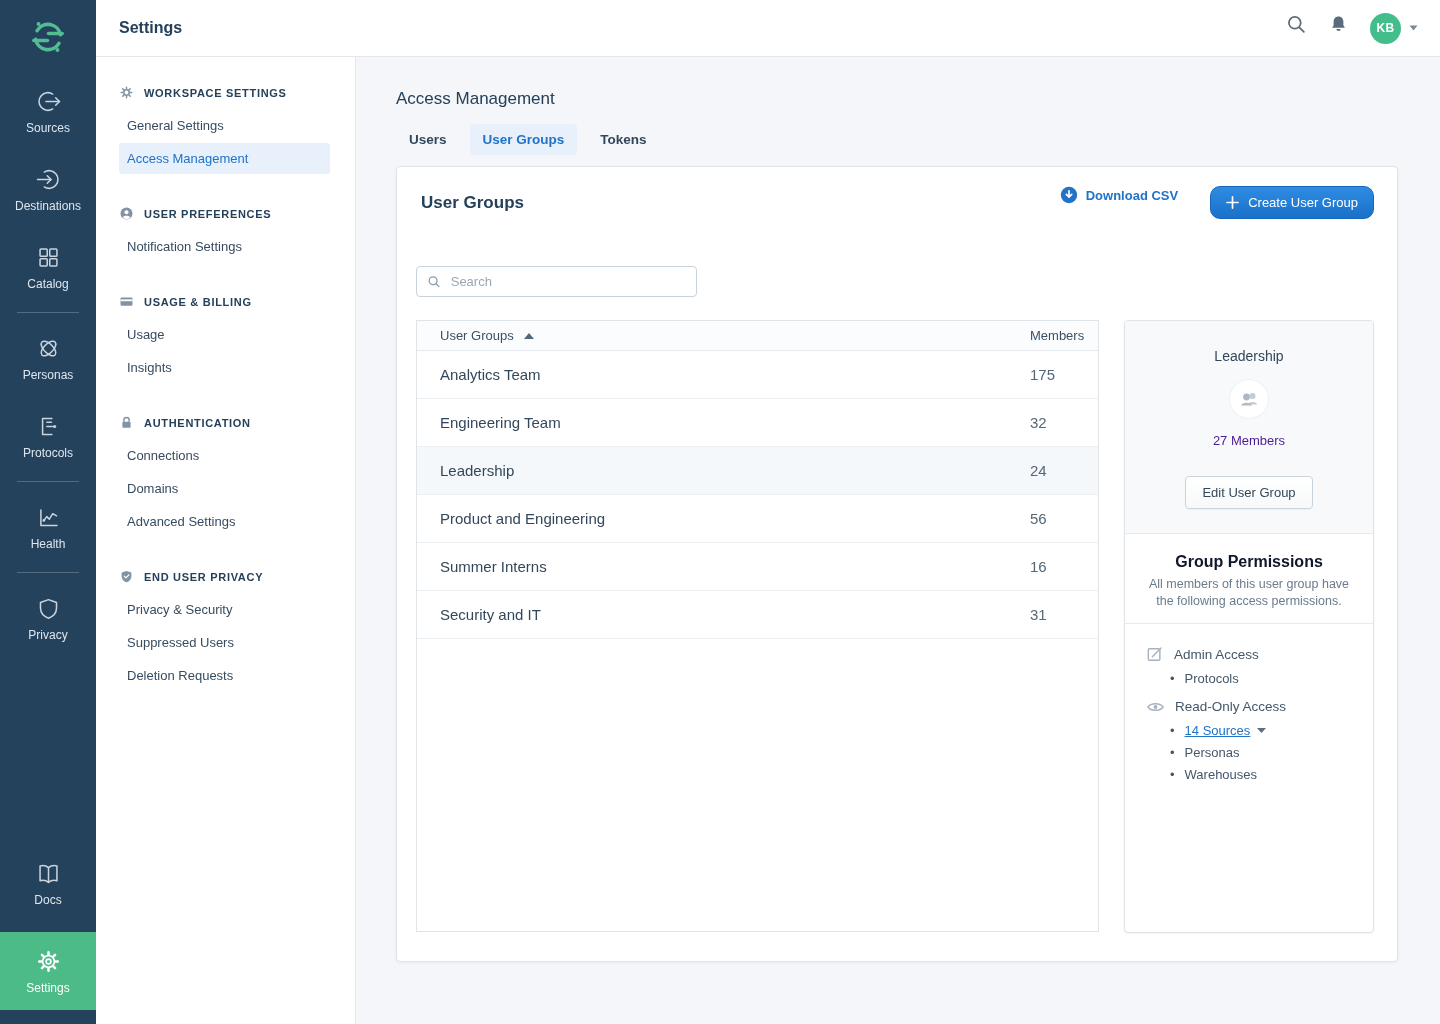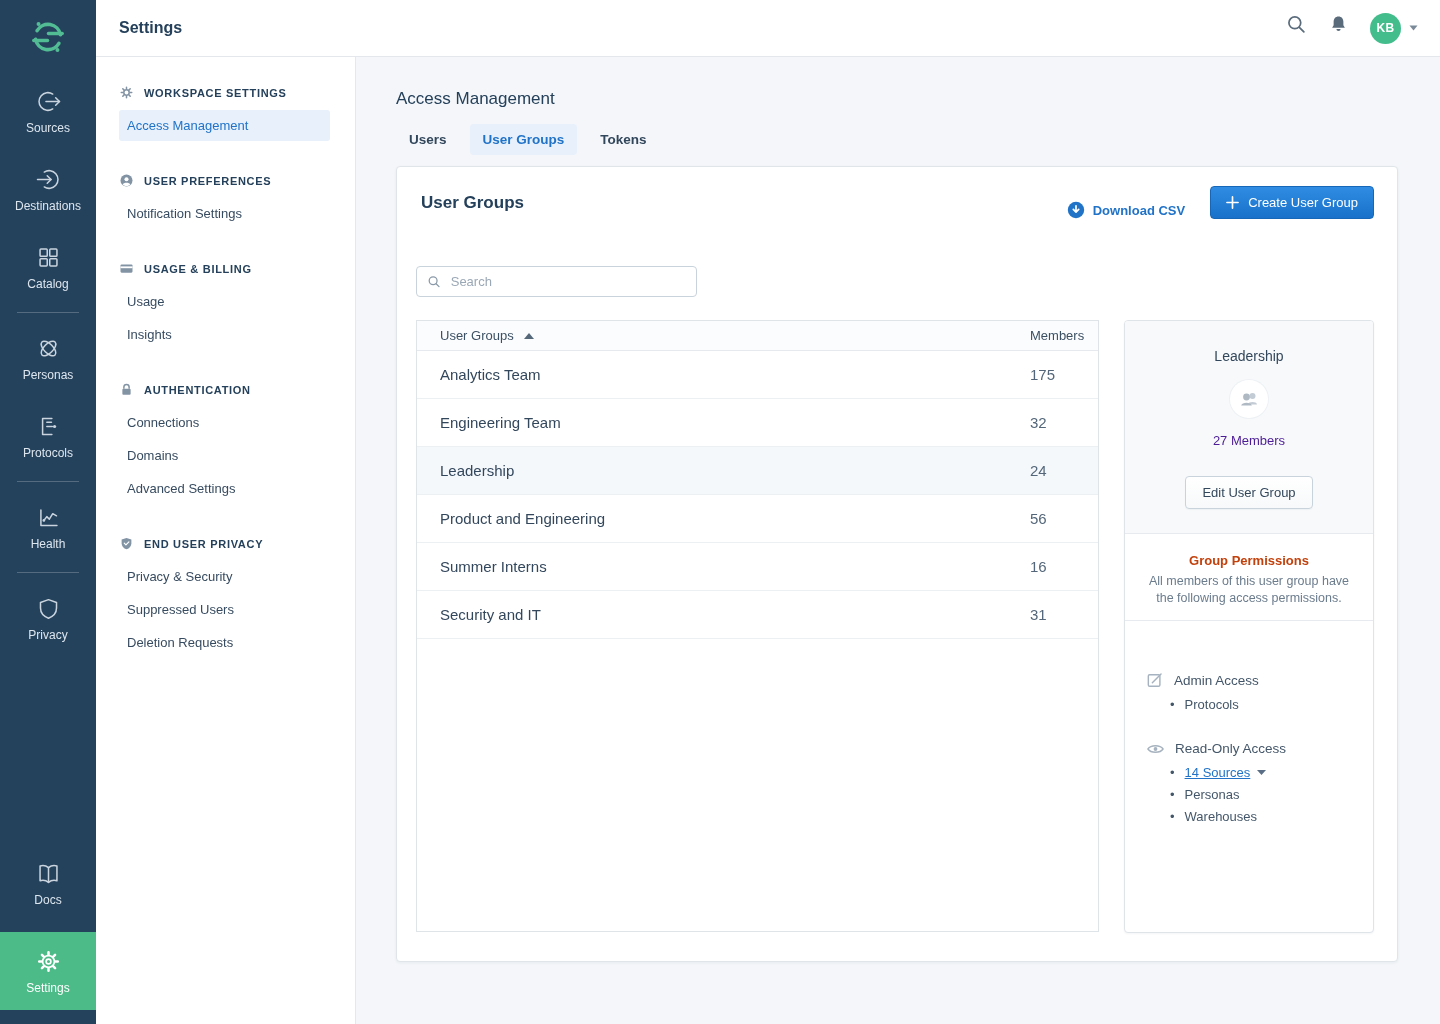--- a/index.html
+++ b/index.html
@@ -49,23 +49,23 @@
   
   .main { flex:1; background:#f4f6f9; padding:0 42px 0 40px; min-width:0; }
   .main-title { margin:32px 0 0; font-size:17px; font-weight:500; color:#24405a; }
   .tabs { display:flex; gap:10px; margin-top:15px; align-items:flex-end; }
   .tab { padding:8px 13px; font-size:13.5px; font-weight:600; color:#33475c; border-radius:4px; cursor:pointer; }
   .tab.active { background:#e7f0fb; color:#2173c8; }
 
   .card { margin-top:11px; background:#fff; border:1px solid #e0e5e9; border-radius:4px; box-shadow:0 1px 3px rgba(36,64,90,.06); }
   .card-header { display:flex; align-items:center; padding:19px 23px 17px 24px; }
   .card-title { font-size:17px; font-weight:600; color:#24405a; }
-  .card-actions { margin-left:auto; display:flex; align-items:flex-end; gap:25px; }
+  .card-actions { margin-left:auto; display:flex; align-items:flex-start; gap:32px; }
   .download-link { display:flex; align-items:center; gap:8px; color:#2173c8; font-size:13px; font-weight:600; cursor:pointer; }
-  .create-btn { display:flex; align-items:center; gap:9px; background:linear-gradient(#2f8ce2,#1971c9); border:1px solid #1767b8; color:#fff; font-size:13px; font-weight:500; padding:8px 15px; border-radius:4px; cursor:pointer; }
+  .create-btn { display:flex; align-items:center; gap:9px; background:linear-gradient(#2f8ce2,#1971c9); border:1px solid #1767b8; color:#fff; font-size:13px; font-weight:500; padding:8px 15px; border-radius:10px; cursor:pointer; }
 
   .card-body { padding:30px 23px 28px 19px; }
   .search-box { width:281px; height:31px; border:1px solid #c9d3dc; border-radius:4px; display:flex; align-items:center; gap:8px; padding:0 10px; background:#fff; }
   .search-box input { border:0; outline:0; width:100%; font-size:13px; color:#33475c; font-family:inherit; background:transparent; }
   .search-box input::placeholder { color:#9aa8b6; }
 
   .body-row { display:flex; gap:25px; margin-top:23px; align-items:flex-start; }
 
   .table { flex:1; height:612px; border:1px solid #dfe4e9; background:#fff; display:flex; flex-direction:column; min-width:0; }
   .t-head { display:flex; align-items:center; height:30px; flex-shrink:0; background:#fbfcfd; border-bottom:1px solid #e6eaee; padding:0 16px 0 23px; font-size:13px; color:#3c5064; }
@@ -76,26 +76,26 @@
   .t-row .members { width:52px; color:#54677a; }
   .t-row.selected { background:#f5f8fb; }
 
   .panel { width:250px; height:613px; flex-shrink:0; border:1px solid #dfe4e9; border-radius:4px; background:#fff; box-shadow:0 1px 2px rgba(36,64,90,.05); overflow:hidden; }
   .panel-top { background:#f7f9fb; border-bottom:1px solid #e7ebef; text-align:center; padding:27px 10px 24px; }
   .panel-group-name { font-size:14px; font-weight:500; color:#33475c; }
   .panel-avatar { width:38px; height:38px; border-radius:50%; background:#fff; box-shadow:0 0 0 1px #eef1f4; margin:16px auto 15px; display:flex; align-items:center; justify-content:center; }
   .panel-members { font-size:13px; color:#4c1d95; }
   .edit-btn { margin-top:28px; background:linear-gradient(#fff,#f7f9fa); border:1px solid #c9d3dc; border-radius:4px; padding:8px 16px; font-size:13px; font-weight:500; color:#33475c; cursor:pointer; box-shadow:0 1px 1px rgba(36,64,90,.04); font-family:inherit; }
   .panel-bottom { padding:19px 0 0; }
-  .perm-title { text-align:center; font-size:13px; font-weight:700; color:#c2410c; }
+  .perm-title { text-align:center; font-size:16px; font-weight:700; color:#0f172a; }
   .perm-desc { text-align:center; font-size:12.5px; color:#6b7c8d; line-height:1.32; margin:5px 17px 14px; }
   .perm-divider { border-top:1px solid #e7ebef; }
   .perm-list { padding:22px 8px 0 22px; }
   .perm-group { margin-bottom:13px; }
-  .perm-head { display:flex; align-items:center; gap:11px; font-size:13.5px; color:#44576a; margin-bottom:9px;margin-top:29px; }
+  .perm-head { display:flex; align-items:center; gap:11px; font-size:13.5px; color:#44576a; margin-bottom:9px; }
   .perm-item { display:flex; align-items:center; padding-left:23px; font-size:13px; color:#44576a; margin-bottom:7px; }
   .bullet { margin-right:10px; color:#44576a; }
   .link { color:#2173c8; text-decoration:underline; cursor:pointer; }
   .caret-sm { margin-left:7px; display:inline-flex; }
 </style>
 </head>
 <body>
 
 <div class="app">
 
@@ -230,20 +230,21 @@
       <nav class="subnav">
 
         <div class="subnav-section">
           <div class="subnav-header">
             <svg viewBox="0 0 20 20" fill="none" stroke="#8293a4">
               <circle cx="10" cy="10" r="3.6" stroke-width="2"></circle>
               <path stroke-width="2" stroke-linecap="round" d="M15 10 H17 M13.54 13.54 L14.95 14.95 M10 15 V17 M6.46 13.54 L5.05 14.95 M5 10 H3 M6.46 6.46 L5.05 5.05 M10 5 V3 M13.54 6.46 L14.95 5.05"></path>
             </svg>
             <span class="subnav-header-label">WORKSPACE SETTINGS</span>
           </div>
+          <div class="subnav-item">General Settings</div>
           <div class="subnav-item active">Access Management</div>
         </div>
 
         <div class="subnav-section">
           <div class="subnav-header">
             <svg viewBox="0 0 20 20">
               <circle cx="10" cy="10" r="8" fill="#8293a4"></circle>
               <circle cx="10" cy="8.2" r="2.7" fill="#fff"></circle>
               <path d="M4.8 15.4 C 6.2 12.4 13.8 12.4 15.2 15.4 A 8 8 0 0 1 4.8 15.4 Z" fill="#fff"></path>
             </svg>

